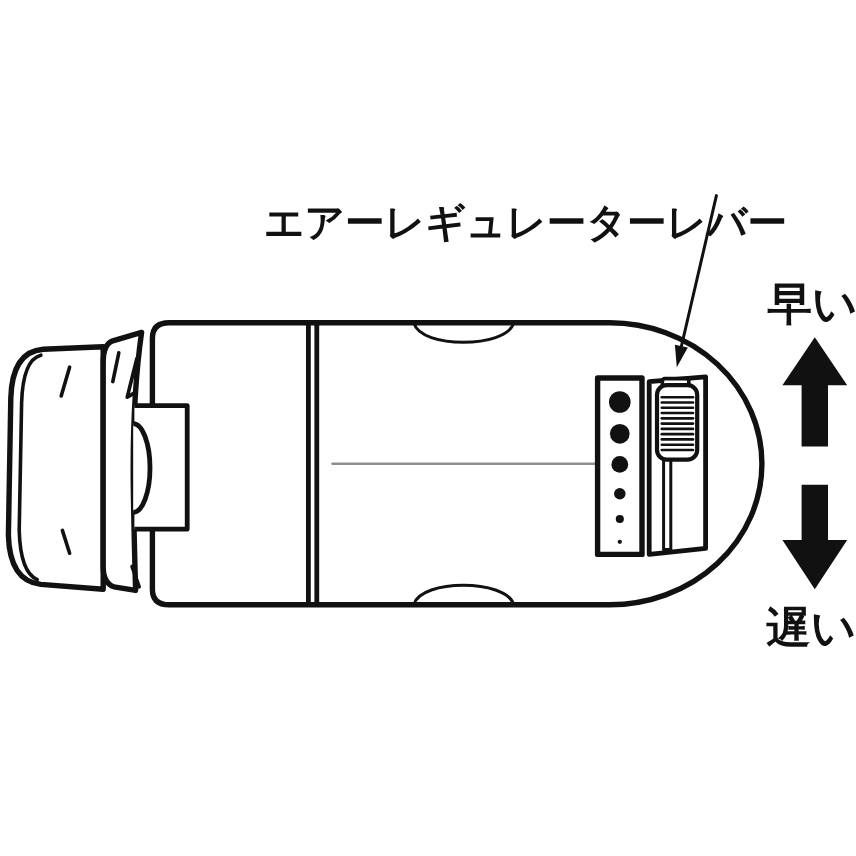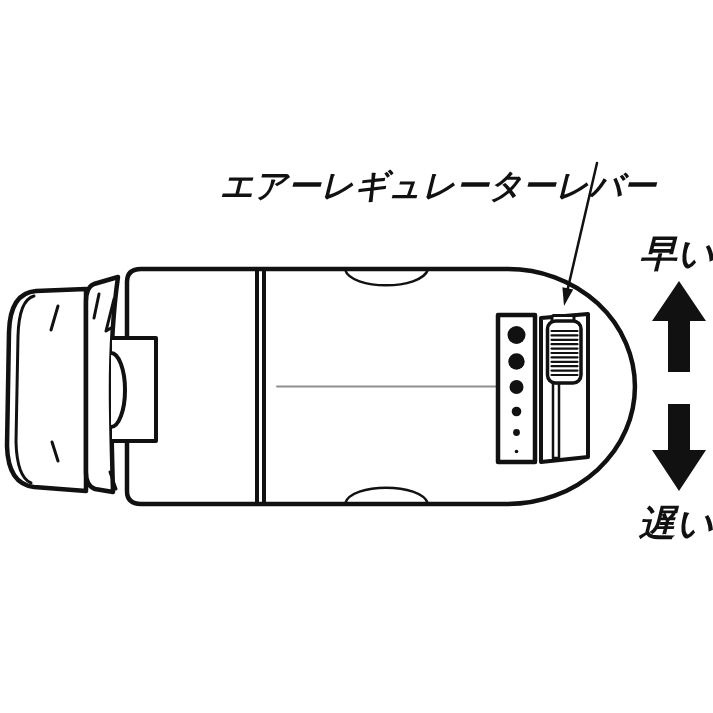--- a/index.html
+++ b/index.html
@@ -1,17 +1,17 @@
 <!DOCTYPE html>
 <html style="--bg: #ffffff; --line: #111111; --seam: #8f8f8f;"><head>
 <meta charset="utf-8">
 <style>
   html,body{margin:0;padding:0;}
   body{background:var(--bg,#ffffff);}
-  .wrap{position:relative;width:713px;height:713px;background:var(--bg,#ffffff);overflow:hidden;font-style:italic;}
+  .wrap{position:relative;width:713px;height:713px;background:var(--bg,#ffffff);overflow:hidden;}
   svg{display:block;}
   svg text{
     font-family:"DejaVu Sans","Liberation Sans",sans-serif;
     font-weight:700;
     fill:var(--line,#111111);
   }
   .ln{fill:none;stroke:var(--line,#111111);stroke-linecap:round;stroke-linejoin:round;}
   .wfill{fill:var(--bg,#ffffff);stroke:var(--line,#111111);stroke-linejoin:round;}
   .solid{fill:var(--line,#111111);stroke:none;}
   .seam{stroke:var(--seam,#8f8f8f);}

